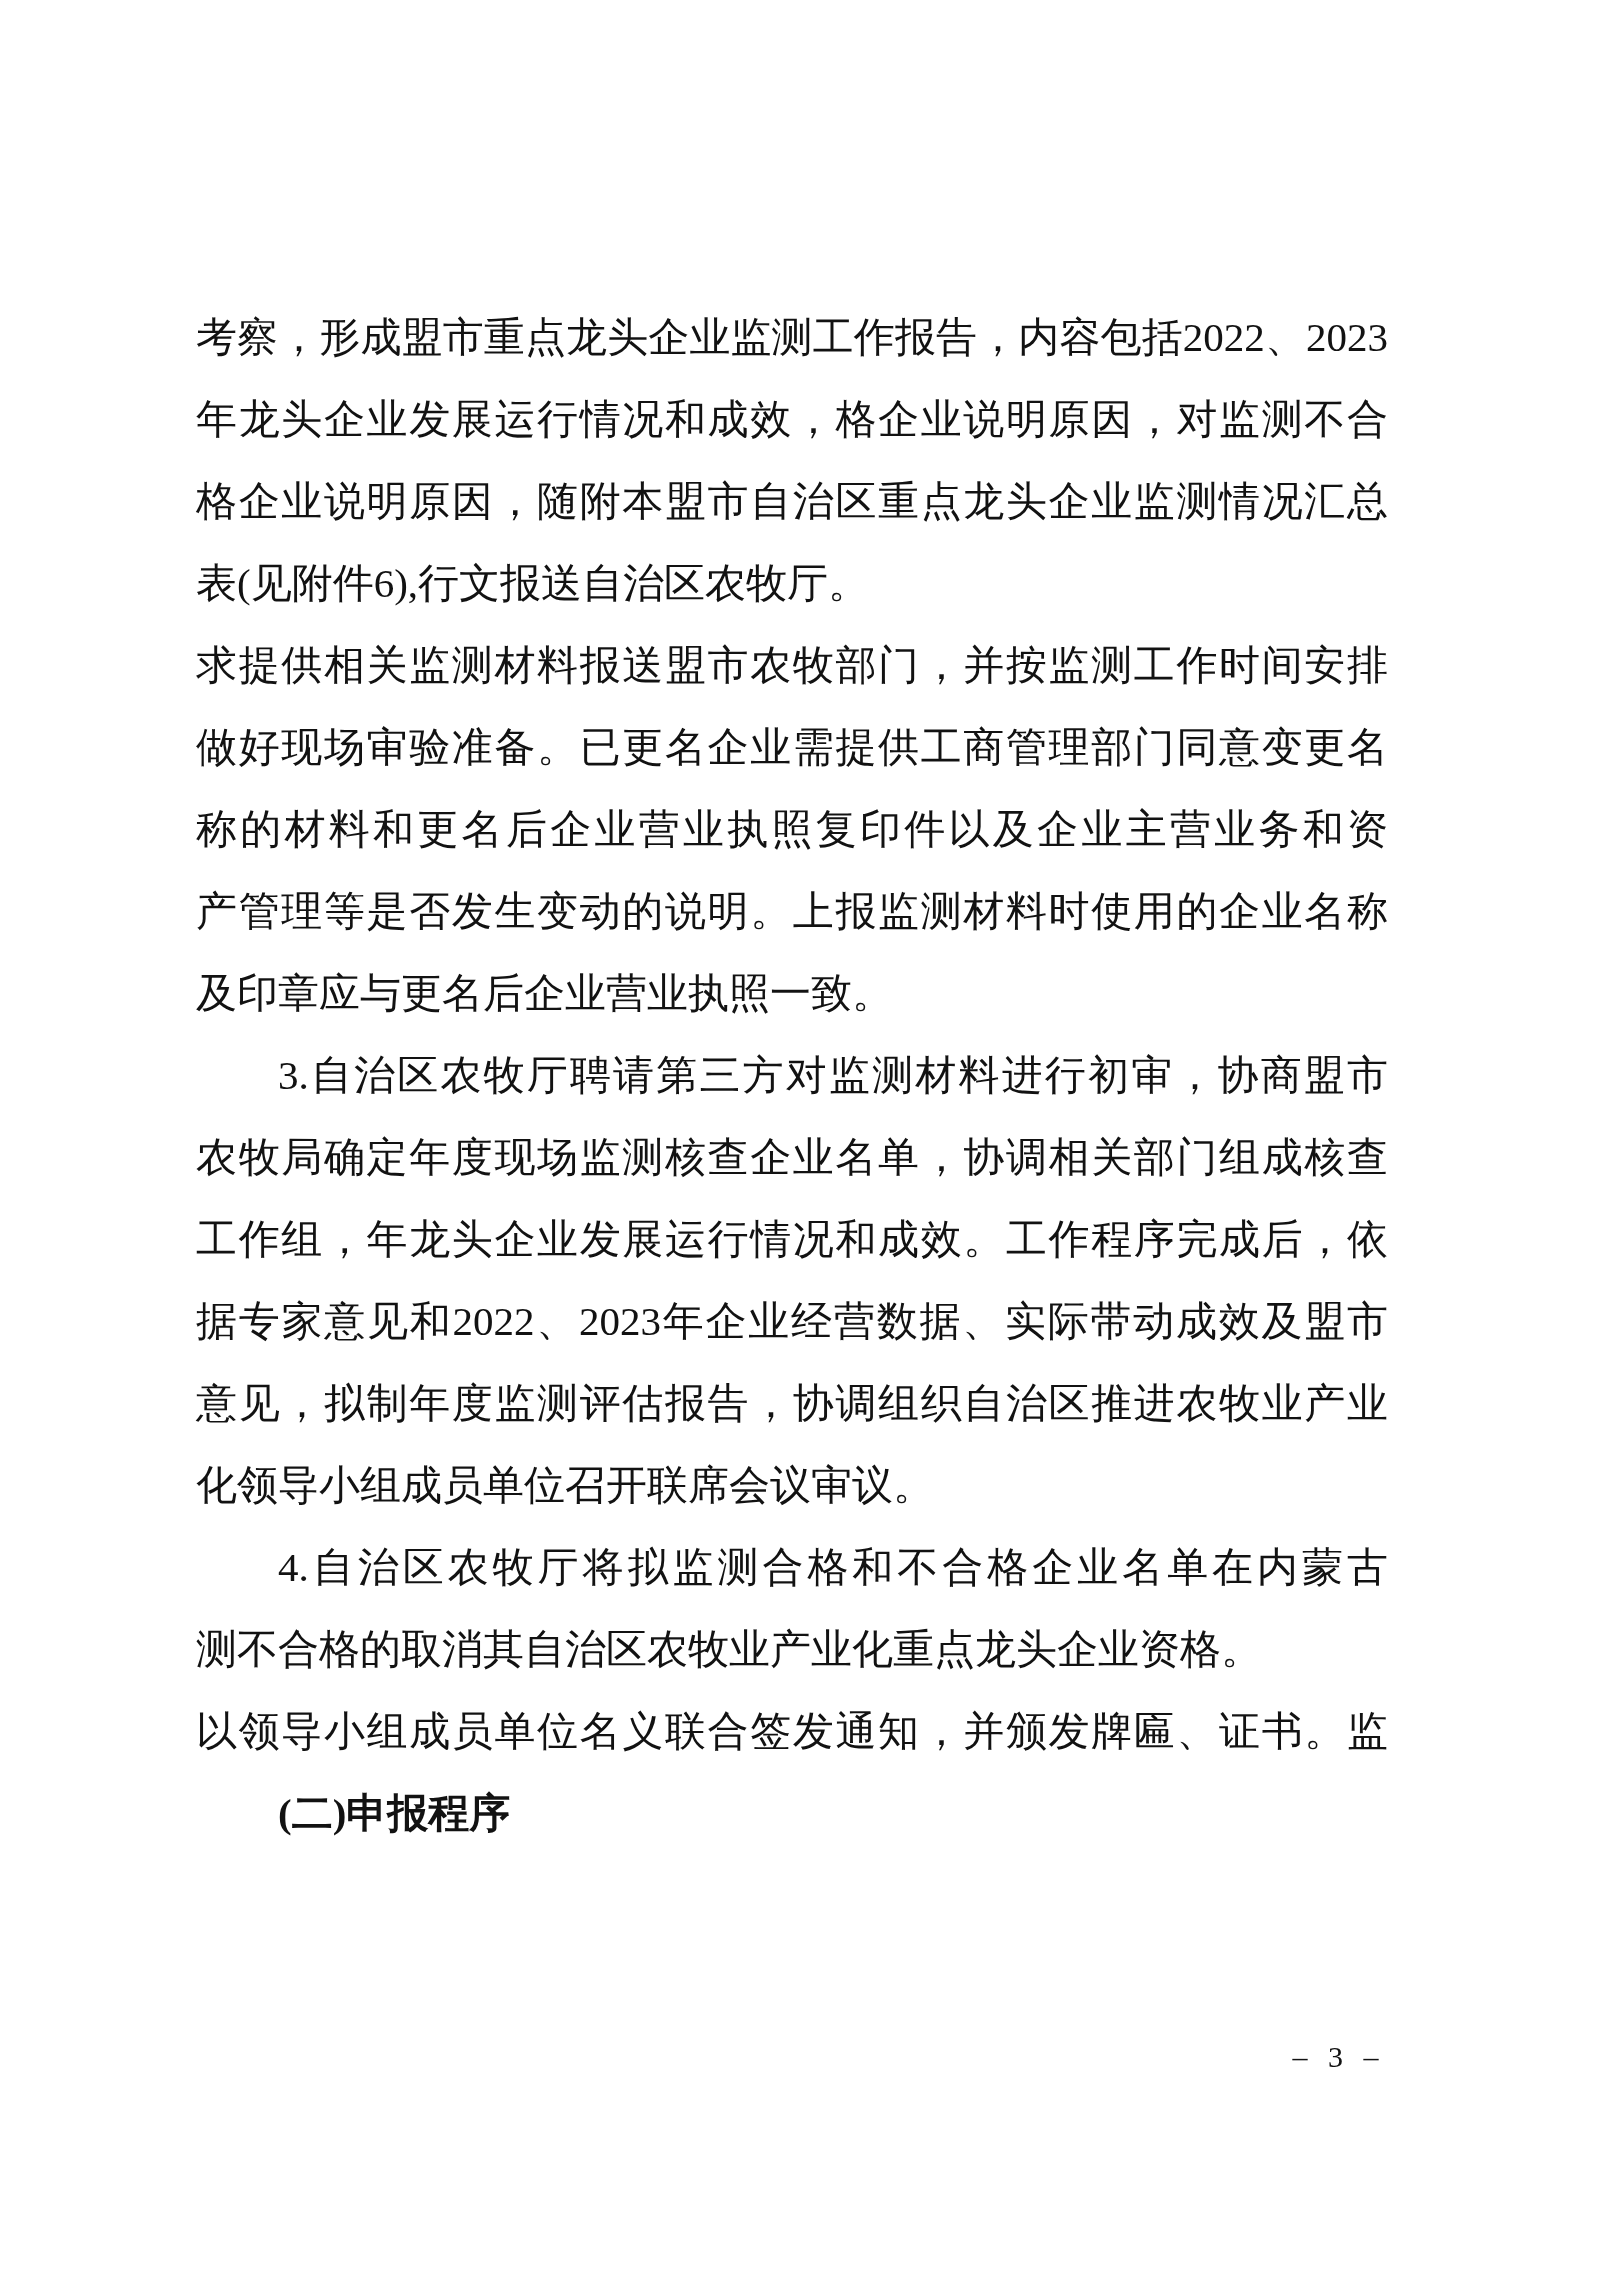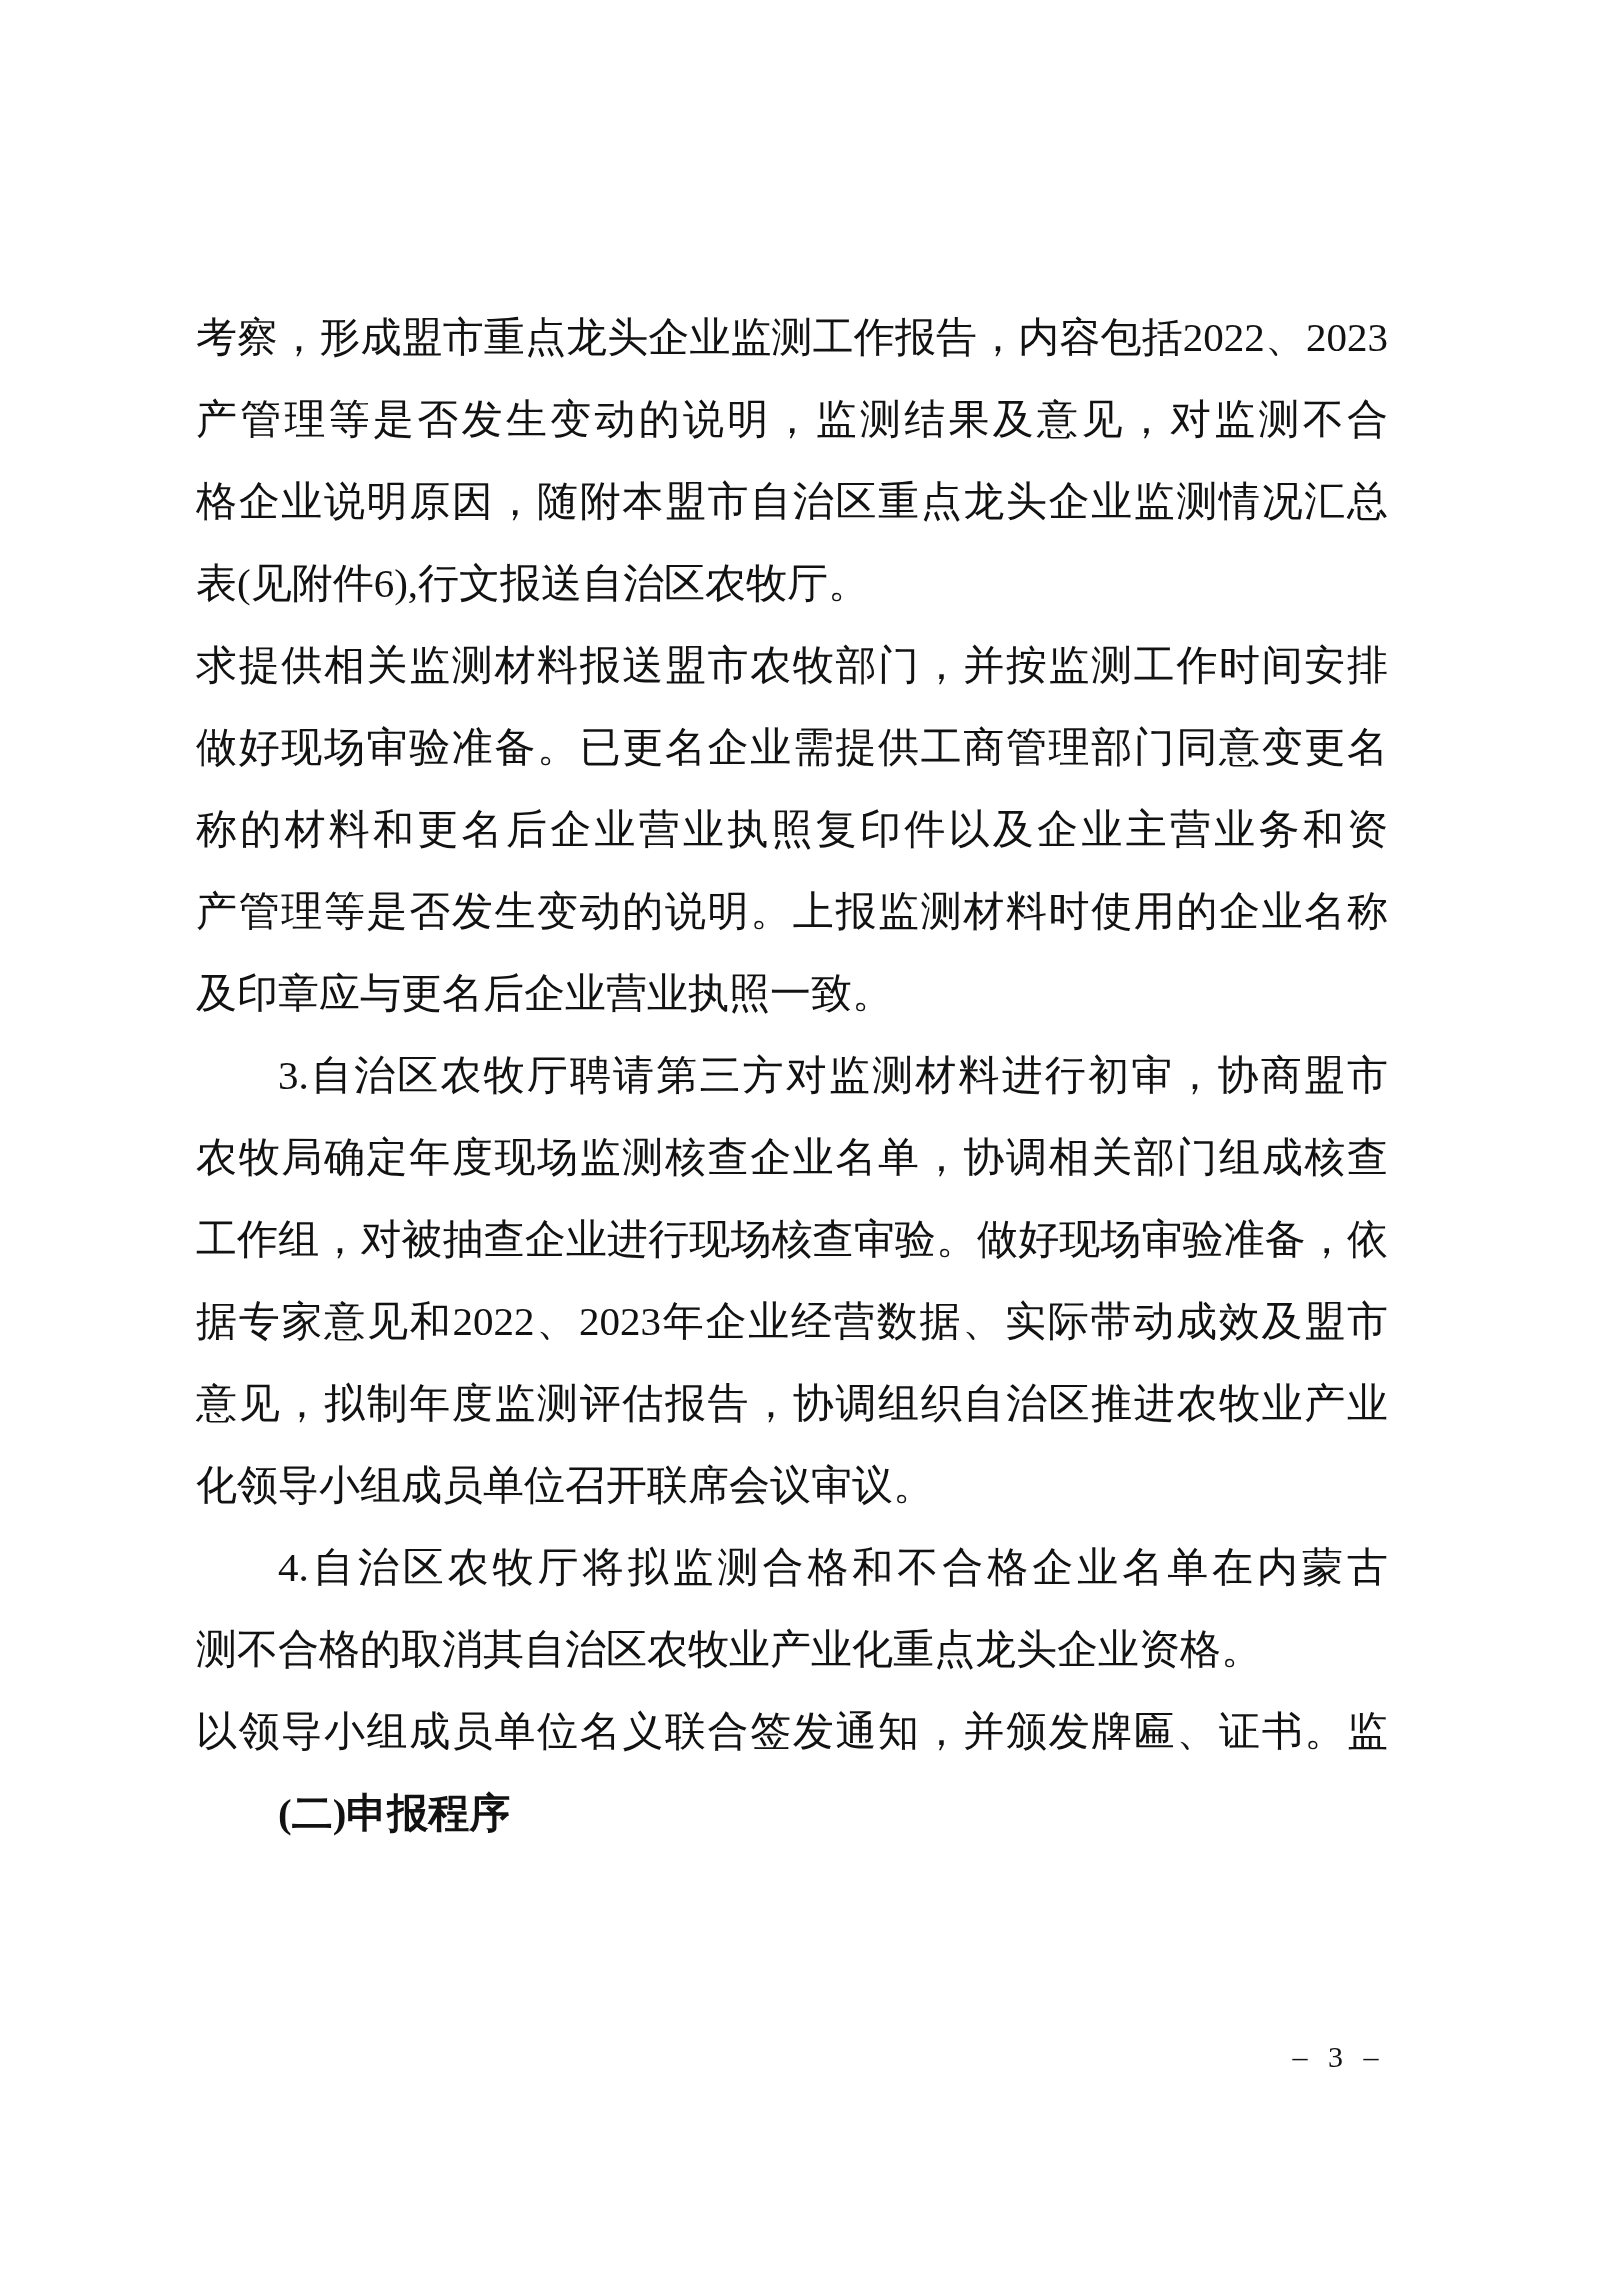--- a/index.html
+++ b/index.html
@@ -55,33 +55,33 @@
     color: #121212;
   }
 </style>
 </head>
 <body>
 
 <div class="page">
   <div class="doc-body">
 
     <p class="line">考察，形成盟市重点龙头企业监测工作报告，内容包括2022、2023</p>
-    <p class="line">产管理等是否发生变动的说明，监测结果及意见，对监测不合</p>
+    <p class="line">年龙头企业发展运行情况和成效，格企业说明原因，对监测不合</p>
     <p class="line">格企业说明原因，随附本盟市自治区重点龙头企业监测情况汇总</p>
     <p class="line end">表(见附件6),行文报送自治区农牧厅。</p>
 
     <p class="line">求提供相关监测材料报送盟市农牧部门，并按监测工作时间安排</p>
     <p class="line">做好现场审验准备。已更名企业需提供工商管理部门同意变更名</p>
     <p class="line">称的材料和更名后企业营业执照复印件以及企业主营业务和资</p>
     <p class="line">产管理等是否发生变动的说明。上报监测材料时使用的企业名称</p>
     <p class="line end">及印章应与更名后企业营业执照一致。</p>
 
     <p class="line indent">3.自治区农牧厅聘请第三方对监测材料进行初审，协商盟市</p>
     <p class="line">农牧局确定年度现场监测核查企业名单，协调相关部门组成核查</p>
-    <p class="line">工作组，对被抽查企业进行现场核查审验。做好现场审验准备，依</p>
+    <p class="line">工作组，年龙头企业发展运行情况和成效。工作程序完成后，依</p>
     <p class="line">据专家意见和2022、2023年企业经营数据、实际带动成效及盟市</p>
     <p class="line">意见，拟制年度监测评估报告，协调组织自治区推进农牧业产业</p>
     <p class="line end">化领导小组成员单位召开联席会议审议。</p>
 
     <p class="line indent">4.自治区农牧厅将拟监测合格和不合格企业名单在内蒙古</p>
     <p class="line end">测不合格的取消其自治区农牧业产业化重点龙头企业资格。</p>
     <p class="line">以领导小组成员单位名义联合签发通知，并颁发牌匾、证书。监</p>
 
     <p class="line end indent heading">(二)申报程序</p>
 

